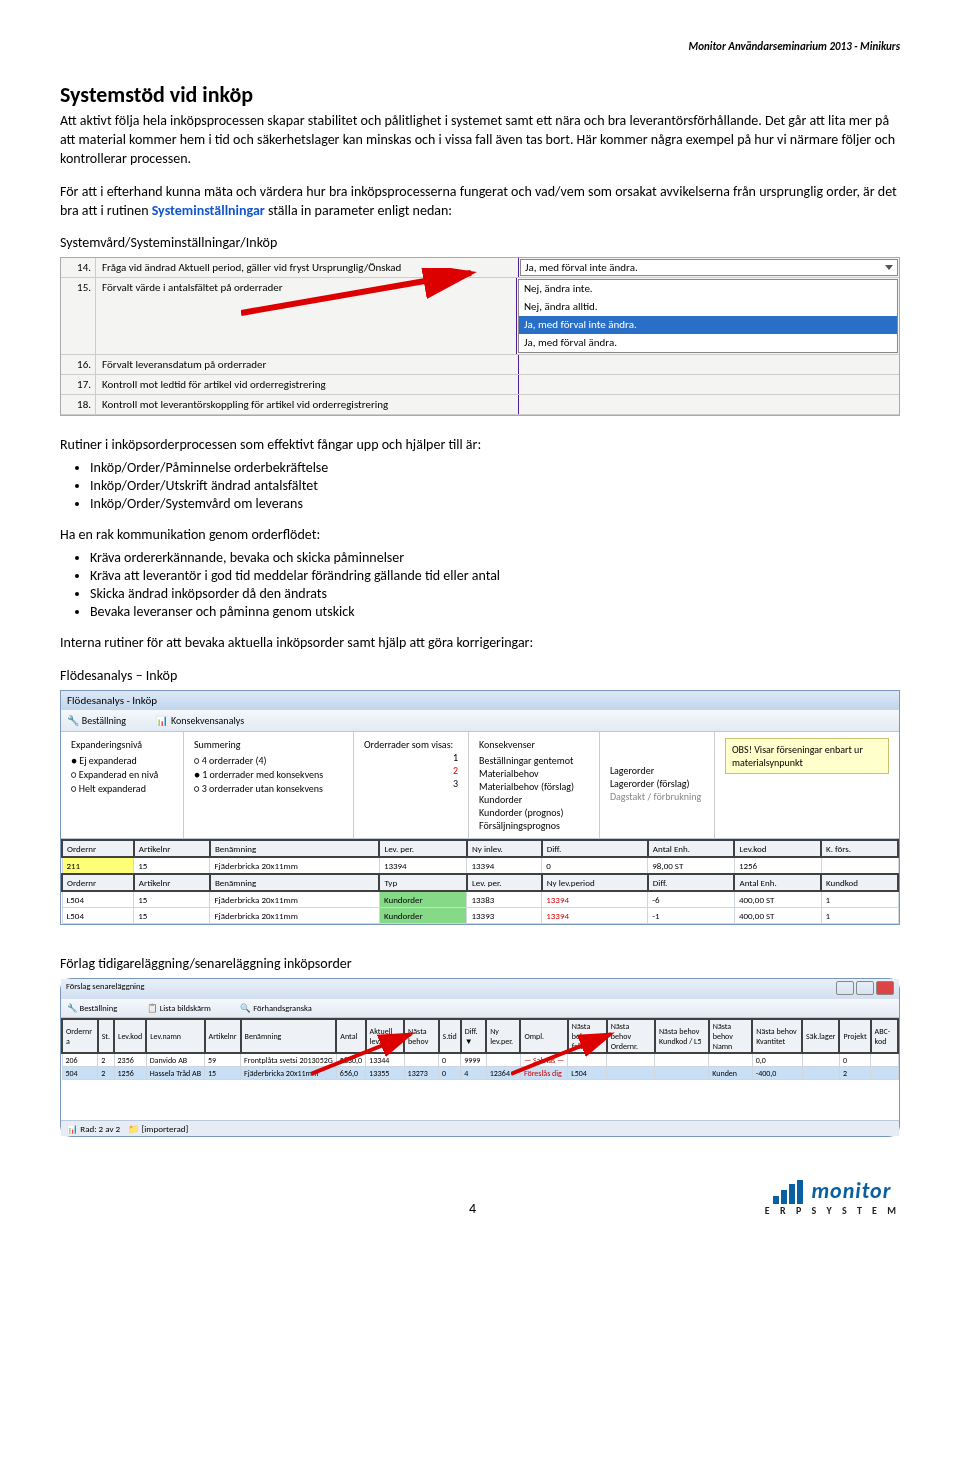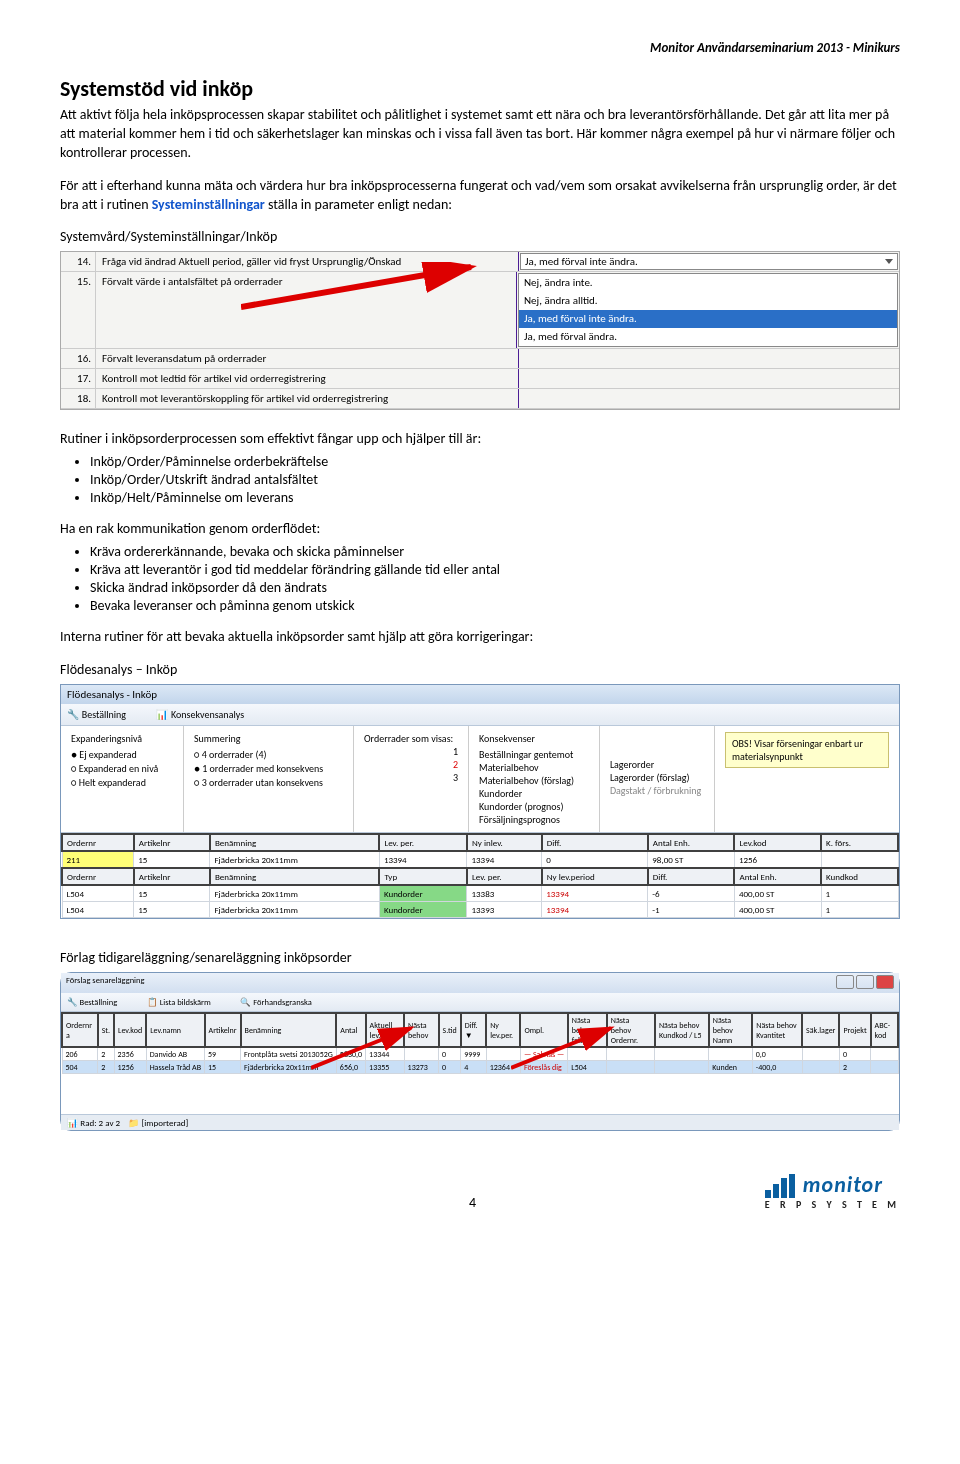--- a/index.html
+++ b/index.html
@@ -8,22 +8,22 @@
   color: #000;
   background: #fff;
   margin: 0;
   padding: 40px 60px;
   width: 840px;
 }
 .header-right {
   text-align: right;
   font-style: italic;
   font-weight: bold;
-  font-size: 13px;
-  margin-bottom: 20px;
+  font-size: 11px;
+  margin-bottom: 28px;
 }
 h1 {
   font-size: 22px;
   font-weight: bold;
   margin: 0 0 4px 0;
 }
 p {
   margin: 0 0 14px 0;
   line-height: 1.35;
 }
@@ -181,21 +181,21 @@
         </marker>
       </defs>
     <line x1="0" y1="45" x2="230" y2="5" stroke="#d00" stroke-width="6" marker-end="url(#ah)"></line>
   </svg>
 </div>
 
 <p class="section-label">Rutiner i inköpsorderprocessen som effektivt fångar upp och hjälper till är:</p>
 <ul>
   <li>Inköp/Order/Påminnelse orderbekräftelse</li>
   <li>Inköp/Order/Utskrift ändrad antalsfältet</li>
-  <li>Inköp/Helt/Påminnelse om leverans</li>
+  <li>Inköp/Order/Systemvård om leverans</li>
 </ul>
 
 <p class="section-label">Ha en rak kommunikation genom orderflödet:</p>
 <ul>
   <li>Kräva ordererkännande, bevaka och skicka påminnelser</li>
   <li>Kräva att leverantör i god tid meddelar förändring gällande tid eller antal</li>
   <li>Skicka ändrad inköpsorder då den ändrats</li>
   <li>Bevaka leveranser och påminna genom utskick</li>
 </ul>
 
@@ -412,21 +412,21 @@
   </svg>
   <svg class="arrow-svg" style="left:450px;top:50px;" width="120" height="50">
     <line x1="0" y1="45" x2="100" y2="5" stroke="#d00" stroke-width="4" marker-end="url(#ah2)"></line>
   </svg>
 </div>
 
 <div class="footer">
   <div style="width:120px;"></div>
   <div class="page-num">4</div>
   <div class="logo">
-    <div style="display:flex;align-items:flex-end;gap:6px;justify-content:flex-start;">
+    <div style="display:flex;align-items:flex-end;gap:6px;justify-content:center;">
       <div class="bars">
         <span style="height:8px;"></span>
           <span style="height:14px;"></span>
           <span style="height:20px;"></span>
           <span style="height:24px;"></span>
       </div>
       <span class="logo-text">monitor</span>
     </div>
     <div class="logo-sub">E R P   S Y S T E M</div>
   </div>

